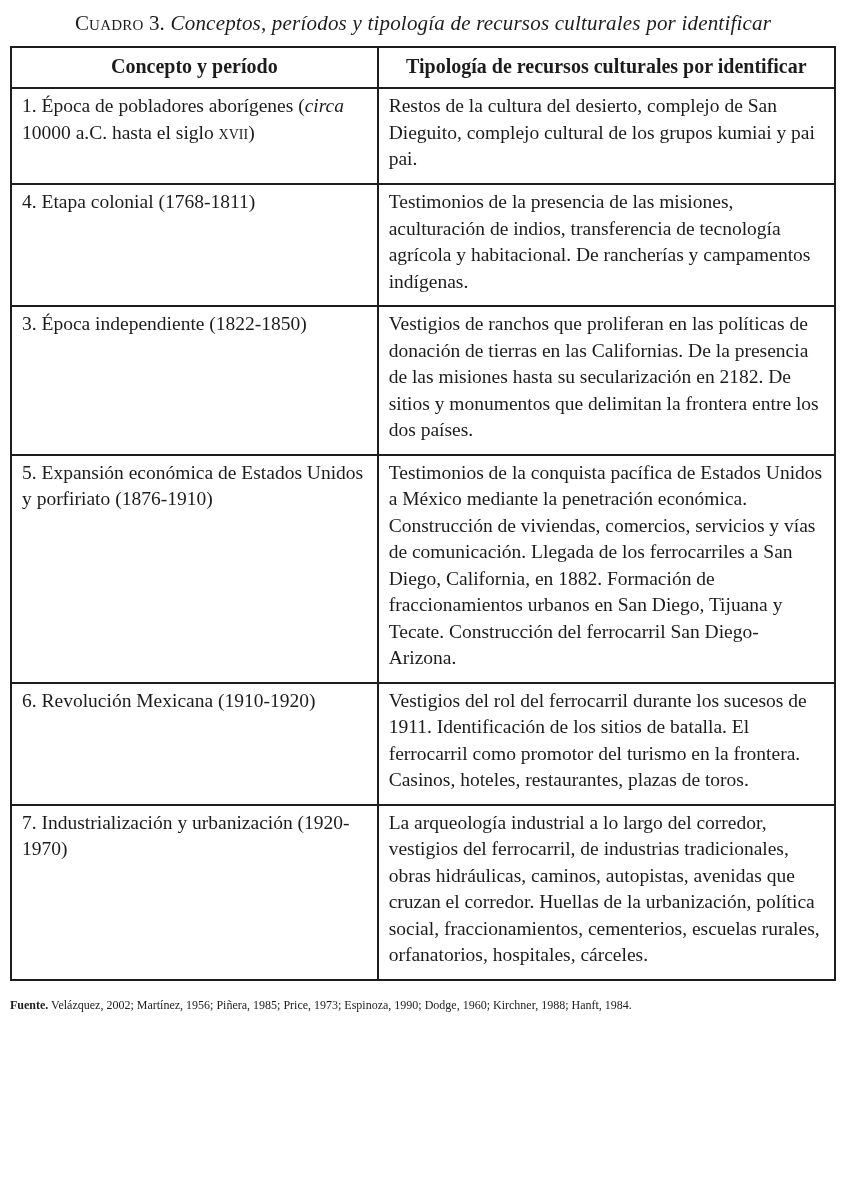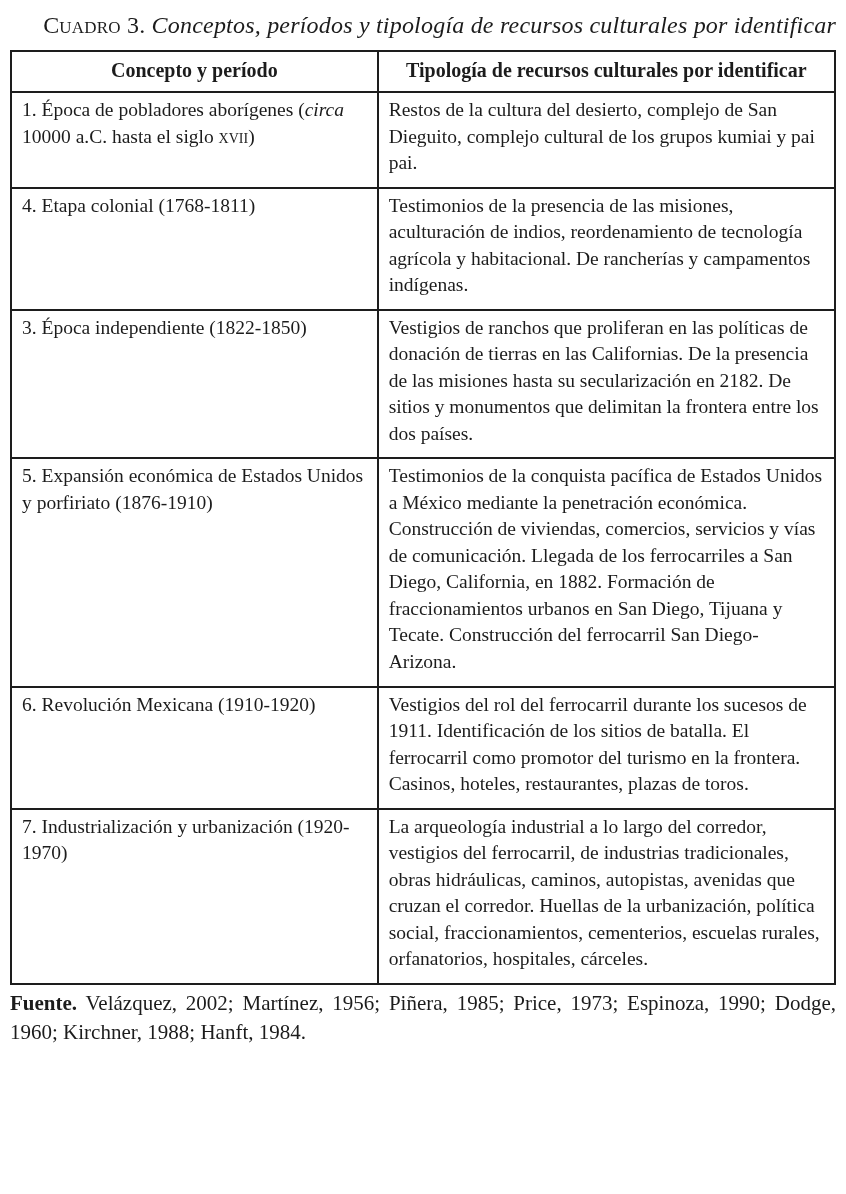--- a/index.html
+++ b/index.html
@@ -12,22 +12,22 @@
     font-family: "Liberation Serif", "DejaVu Serif", serif;
     color: #1c1c1c;
   }
   .page {
     box-sizing: border-box;
     width: 846px;
     min-height: 1194px;
     padding: 8px 10px 10px 10px;
   }
   .title {
-    text-align: right;
-    font-size: 24px;
+    text-align: center;
+    font-size: 21px;
     margin: 2px 0 10px 0;
     line-height: 1.25;
     letter-spacing: 0.2px;
   }
   .smallcaps {
     font-variant: small-caps;
   }
   .title .title-rest {
     font-style: italic;
   }
@@ -50,22 +50,22 @@
   table.main th {
     font-weight: bold;
     font-size: 20px;
     padding-top: 5px;
     padding-bottom: 7px;
   }
   th.h-concept { text-align: center; }
   th.h-typology { text-align: center; }
   .italic { font-style: italic; margin-top: 44px; }
   .source-note {
-    margin-top: 4px;
-    font-size: 21px;
+    margin-top: 16px;
+    font-size: 12px;
     line-height: 1.4;
     text-align: justify;
   }
   .source-note .source-label {
     font-weight: bold;
   }
 </style>
 </head>
 <body>
 
@@ -84,21 +84,21 @@
         <th class="h-typology">Tipología de recursos culturales por identificar</th>
       </tr>
     </thead>
     <tbody>
       <tr>
         <td><span>1. Época de pobladores aborígenes (</span><span class="italic">circa</span><span> 10000 a.C. hasta el siglo </span><span class="smallcaps">xvii</span><span>)</span></td>
         <td>Restos de la cultura del desierto, complejo de San Dieguito, complejo cultural de los grupos kumiai y pai pai.</td>
       </tr>
       <tr>
         <td>4. Etapa colonial (1768-1811)</td>
-        <td>Testimonios de la presencia de las misiones, aculturación de indios, reordenamiento de tecnología agrícola y habitacional. De rancherías y campamentos indígenas.</td>
+        <td>Testimonios de la presencia de las misiones, aculturación de indios, transferencia de tecnología agrícola y habitacional. De rancherías y campamentos indígenas.</td>
       </tr>
       <tr>
         <td>3. Época independiente (1822-1850)</td>
         <td>Vestigios de ranchos que proliferan en las políticas de donación de tierras en las Californias. De la presencia de las misiones hasta su secularización en 2182. De sitios y monumentos que delimitan la frontera entre los dos países.</td>
       </tr>
       <tr>
         <td>5. Expansión económica de Estados Unidos y porfiriato (1876-1910)</td>
         <td>Testimonios de la conquista pacífica de Estados Unidos a México mediante la penetración económica. Construcción de viviendas, comercios, servicios y vías de comunicación. Llegada de los ferrocarriles a San Diego, California, en 1882. Formación de fraccionamientos urbanos en San Diego, Tijuana y Tecate. Construcción del ferrocarril San Diego-Arizona.</td>
       </tr>
       <tr>

